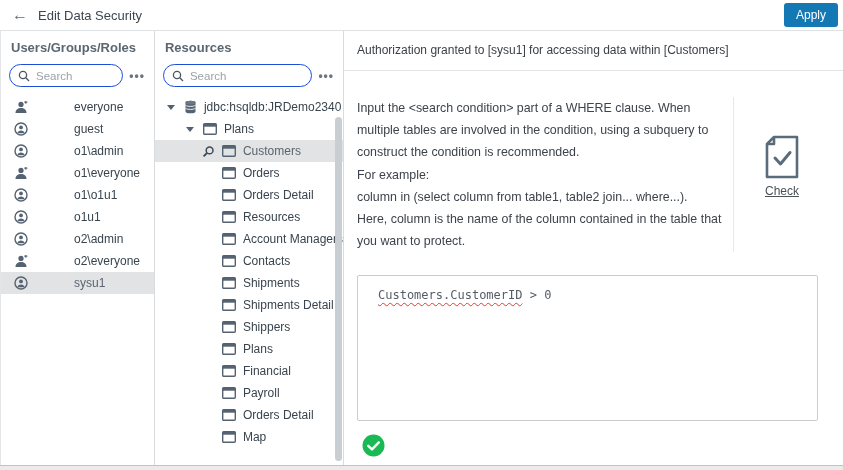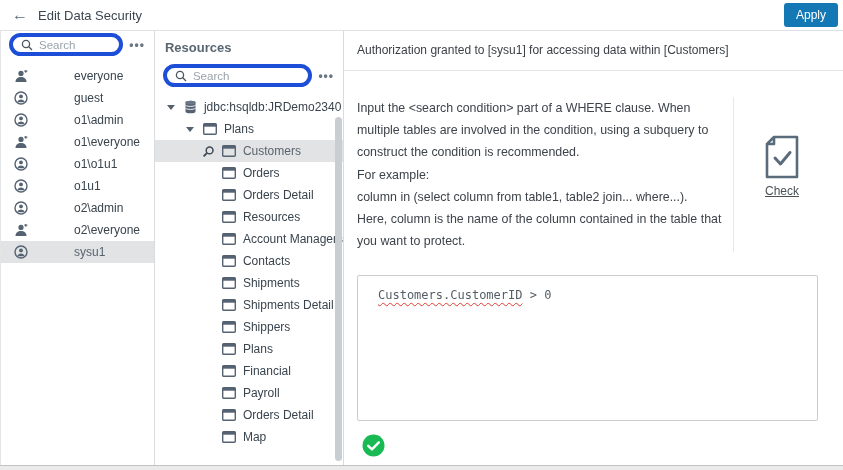--- a/index.html
+++ b/index.html
@@ -23,21 +23,21 @@
   .main { display:flex; height:435px; border-top:1px solid #dfe2e5; }
   .panel { background:#fff; position:relative; }
   .panel-users { width:170px; border-left:1px solid #e3e5e7; border-right:1px solid #d9dcde; }
   .panel-resources { width:199px; border-right:1px solid #d9dcde; }
   .panel-auth { flex:1; }
   .panel-header { font-size:13px; font-weight:bold; color:#5b6770; padding:9px 10px 7px 10px; }
   
   .search-row { display:flex; align-items:center; padding:2px 6px 6px 8px; }
   .searchbox {
     flex:1; display:flex; align-items:center; gap:6px;
-    border:4px solid #1d4ed8; border-radius:12px; height:23px; padding:0 8px;
+    border:1px solid #1d4ed8; border-radius:12px; height:23px; padding:0 8px;
     background:#fff;
   }
   .searchbox input {
     border:none; outline:none; width:100%; font-family:"Liberation Sans", sans-serif;
     font-size:11.5px; color:#444; background:transparent;
   }
   .searchbox input::placeholder { color:#9aa3ab; }
   .more-btn { color:#6a7682; font-size:12px; letter-spacing:1px; padding:0 3px 0 6px; cursor:pointer; font-weight:bold; }
   
   .user-list { margin-top:3px; }
@@ -92,20 +92,21 @@
 <div class="topbar">
   <span class="back-arrow">←</span>
   <span class="page-title">Edit Data Security</span>
   <span class="topbar-spacer"></span>
   <button class="apply-btn">Apply</button>
 </div>
 
 <div class="main">
 
   <div class="panel panel-users">
+    <div class="panel-header">Users/Groups/Roles</div>
     <div class="search-row">
       <div class="searchbox">
         <span>
           <svg width="12" height="12" viewBox="0 0 12 12">
               <circle cx="5" cy="5" r="3.6" fill="none" stroke="#4a5660" stroke-width="1.3"></circle>
               <line x1="7.8" y1="7.8" x2="11" y2="11" stroke="#4a5660" stroke-width="1.3"></line>
             </svg>
         </span>
         <input type="text" placeholder="Search" style="">
       </div>

